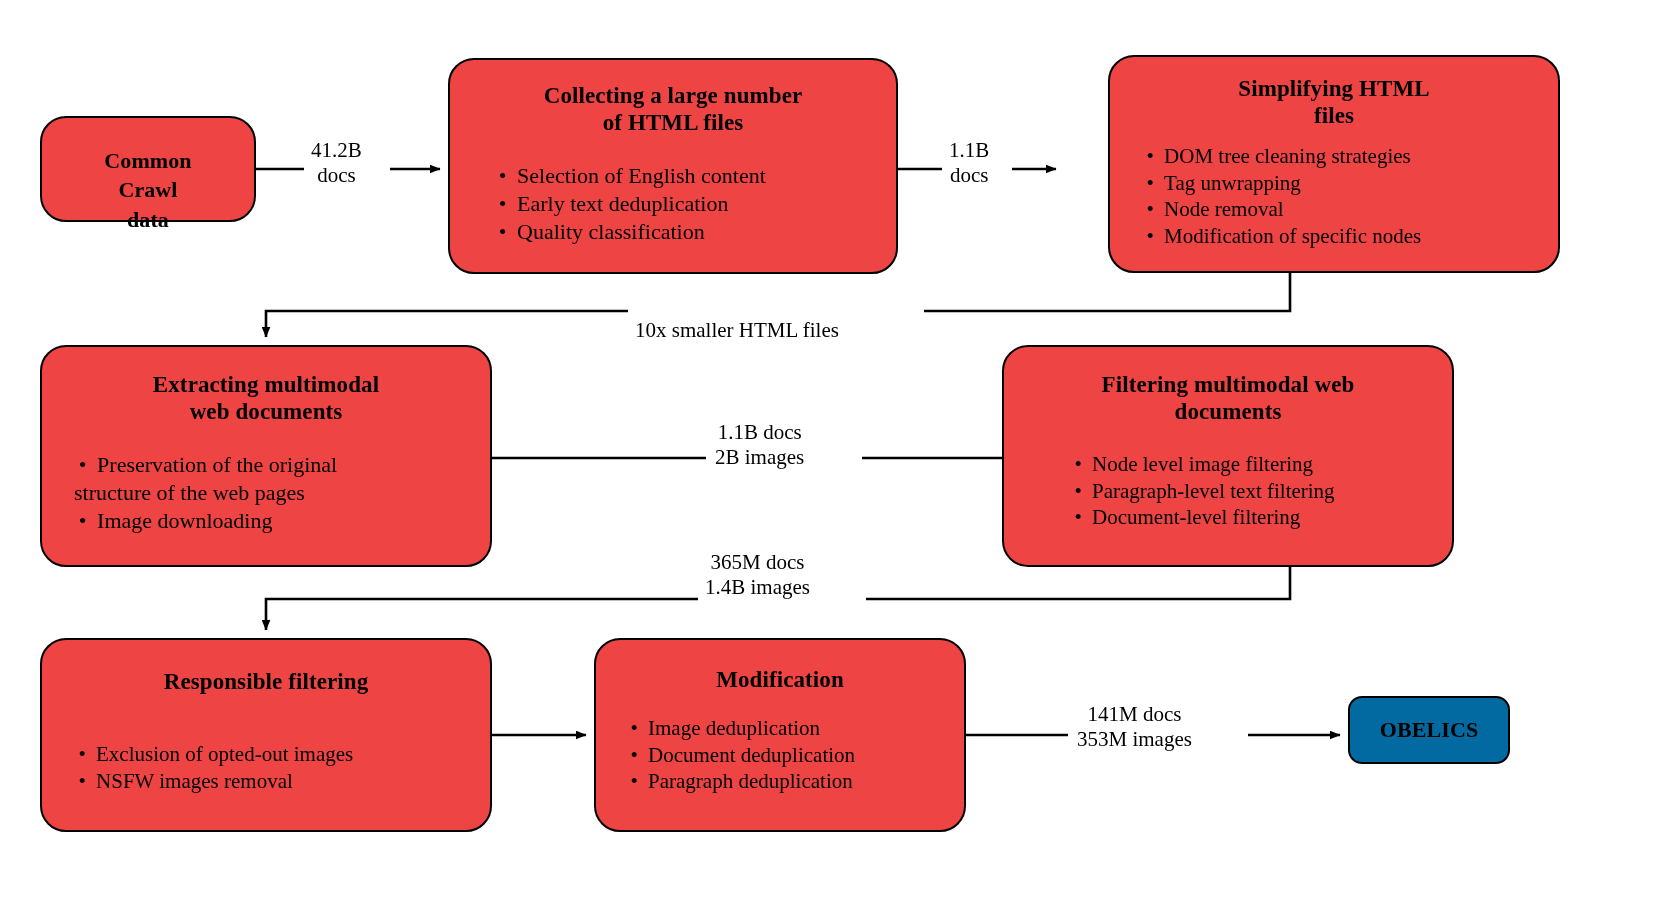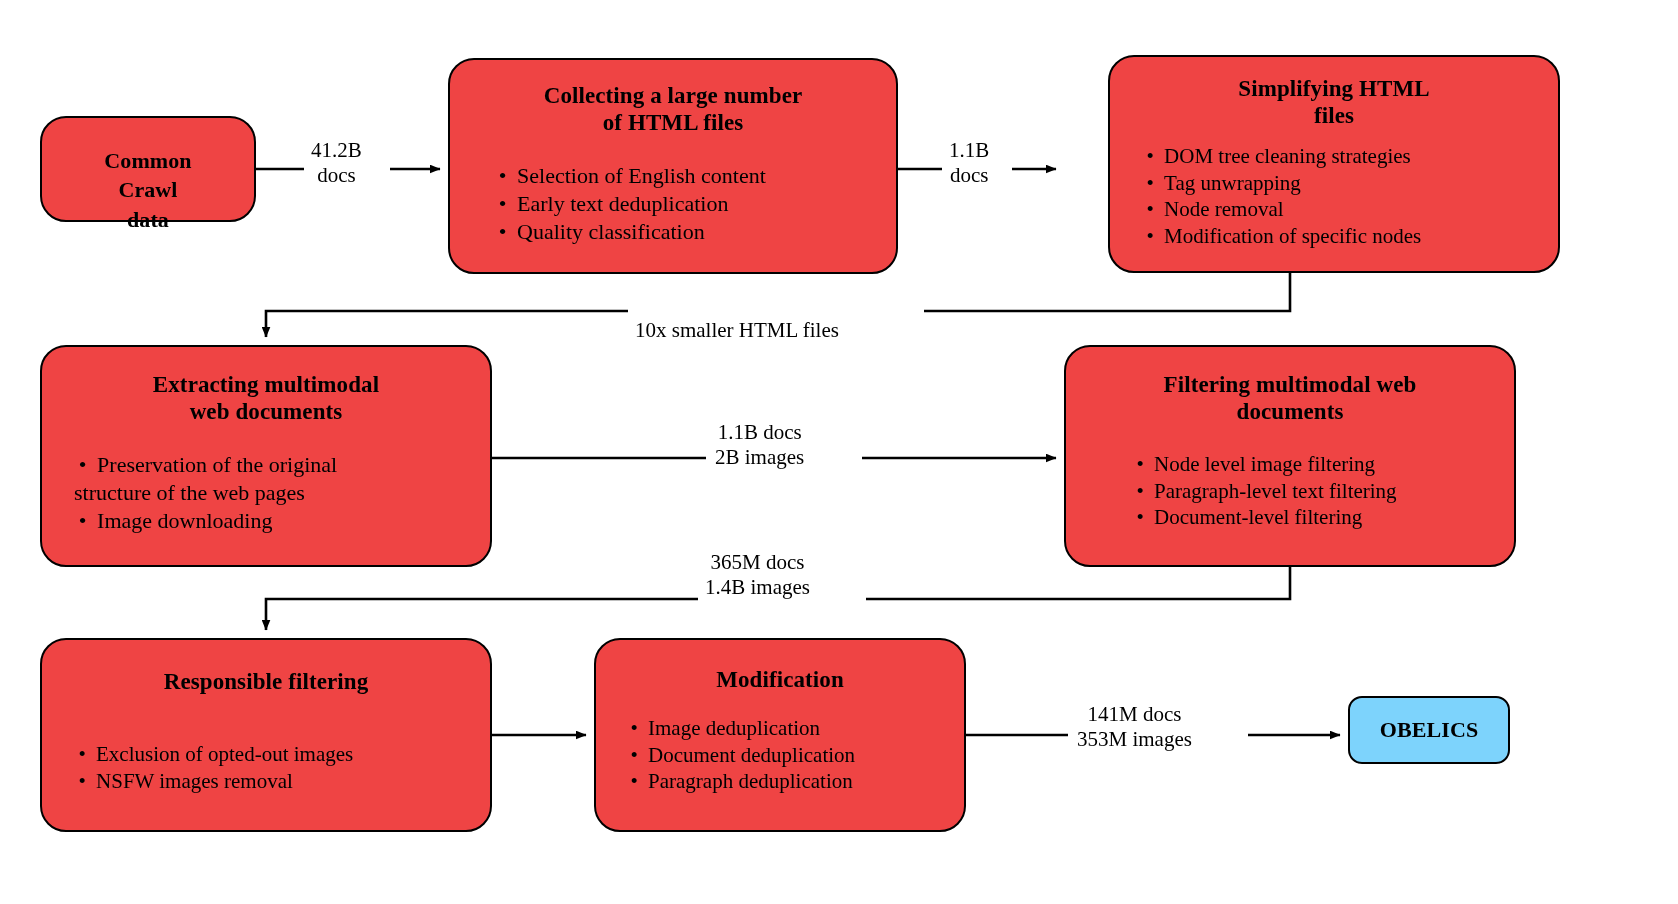--- a/index.html
+++ b/index.html
@@ -30,21 +30,21 @@
     position: absolute;
     box-sizing: border-box;
     background: #ef4444;
     border: 2.5px solid #000000;
     border-radius: 26px;
     display: flex;
     flex-direction: column;
     align-items: center;
   }
   .node.terminal {
-    background: #7dd3fc;
+    background: #0369a1;
     border-radius: 14px;
     justify-content: center;
   }
   .node .title {
     font-weight: bold;
     text-align: center;
     line-height: 1.18;
     letter-spacing: 0.1px;
   }
   .node ul.bullets {
@@ -93,21 +93,21 @@
     left: 40px;  top: 345px; width: 452px; height: 222px;
     font-size: 22px;
     padding-top: 24px;
   }
   #node-extracting .title { font-size: 23px; padding: 0 14px; }
   #node-extracting ul.bullets { margin-top: 26px; padding-left: 32px; font-size: 22px; }
   #node-extracting ul.bullets li { padding-left: 1.05em; }
   #node-extracting ul.bullets li .wrap2 { display: block; margin-left: -1.05em; }
 
   #node-filtering {
-    left: 1064px; top: 345px; width: 452px; height: 222px;
+    left: 1002px; top: 345px; width: 452px; height: 222px;
     font-size: 21px;
     padding-top: 24px;
   }
   #node-filtering .title { font-size: 23px; padding: 0 14px; }
   #node-filtering ul.bullets { margin-top: 26px; padding-left: 66px; font-size: 21px; }
 
   #node-responsible {
     left: 40px;  top: 638px; width: 452px; height: 194px;
     font-size: 21px;
     padding-top: 28px;

